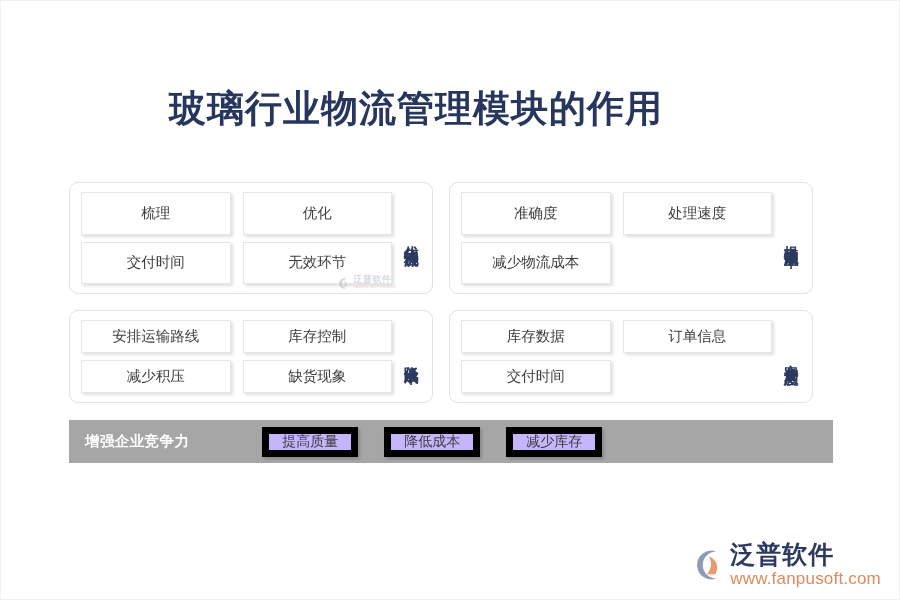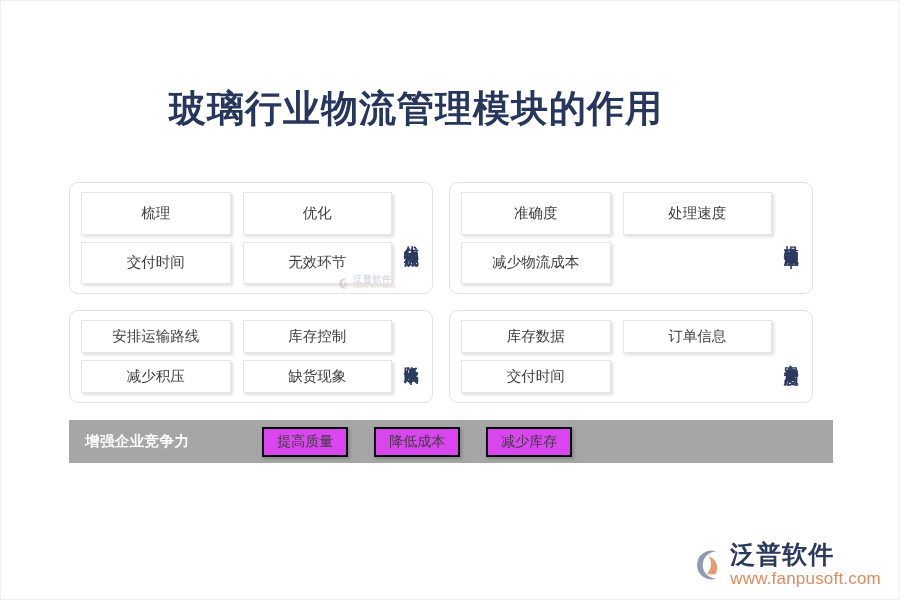--- a/index.html
+++ b/index.html
@@ -156,22 +156,22 @@
     letter-spacing: .4px;
   }
   .bb-items {
     display: flex;
     align-items: center;
     gap: 26px;
     margin-left: 73px;
   }
   .bb-chip {
     box-sizing: border-box;
-    background: #d946ef;
-    border: 2px solid #000000;
+    background: #c4b5fd;
+    border: 7px solid #000000;
     box-shadow: 2px 2px 3px rgba(0,0,0,0.18);
     height: 30px;
     padding: 0 13px;
     display: flex;
     align-items: center;
     justify-content: center;
     font-size: 14px;
     color: #3d3d3d;
     white-space: nowrap;
   }

